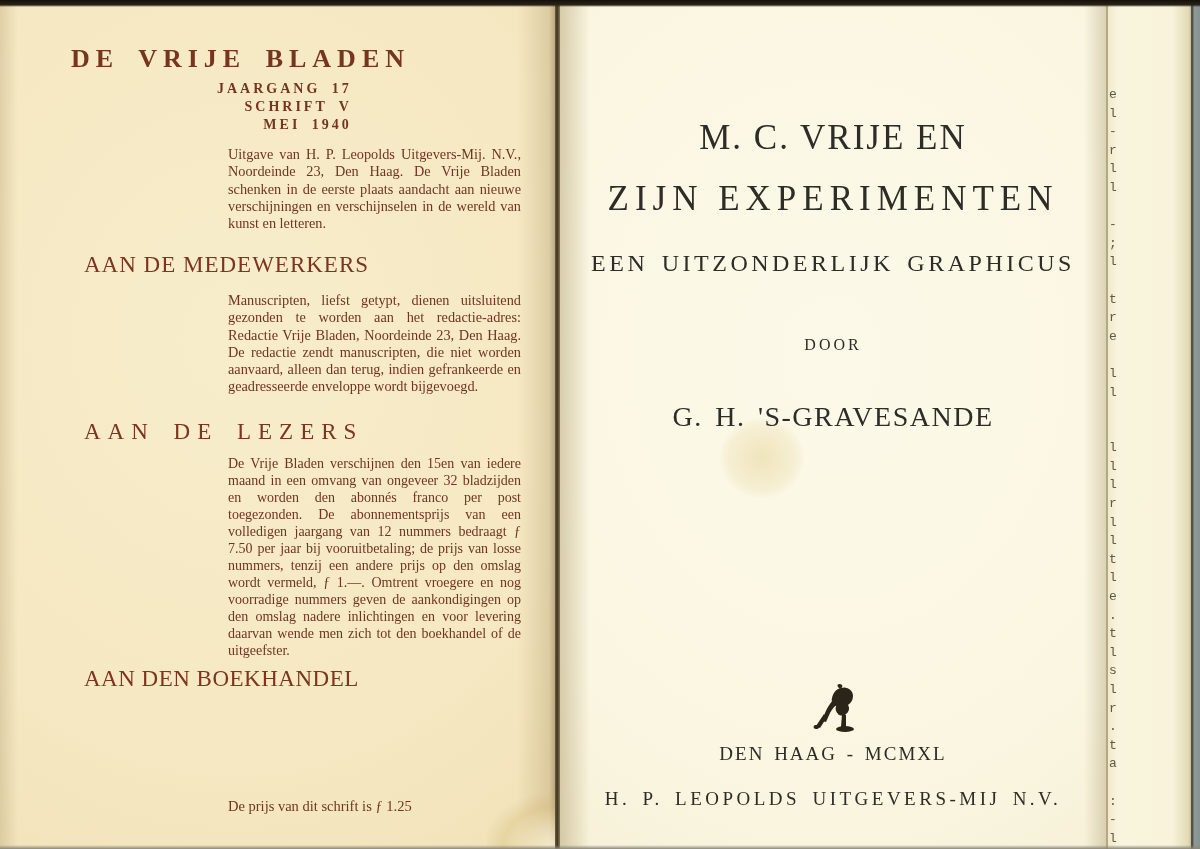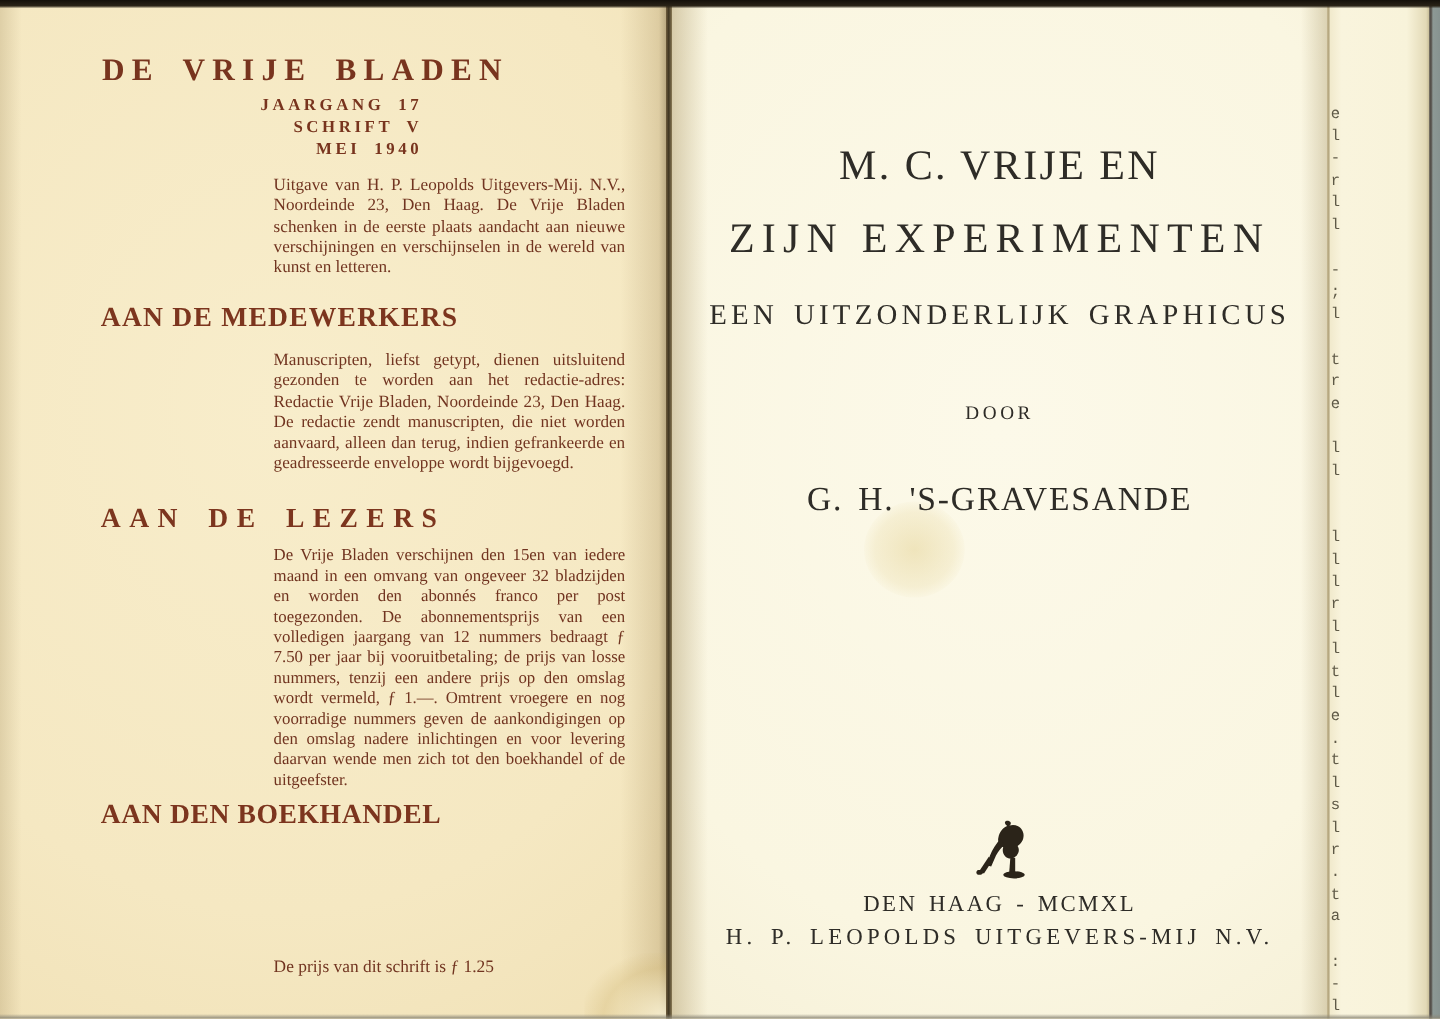--- a/index.html
+++ b/index.html
@@ -21,32 +21,32 @@
   #page-left .left-shade{
     position:absolute;left:0;top:0;width:18px;height:100%;
     background:linear-gradient(to right, rgba(120,95,45,0.18), rgba(120,95,45,0));
   }
   #page-left .corner-curl{
     position:absolute;right:0;bottom:0;width:70px;height:55px;
     background:radial-gradient(ellipse at 100% 100%, rgba(255,250,225,0.8) 0%, rgba(210,185,120,0.35) 55%, rgba(210,185,120,0) 75%);
   }
   .lp-text{position:absolute;color:#78341e;}
   .lp-h1{
-    left:85px;top:44px;font-size:26px;font-weight:bold;
+    left:71px;top:44px;font-size:26px;font-weight:bold;
     letter-spacing:6px;word-spacing:7px;white-space:nowrap;
   }
   .lp-issue{
     left:217px;top:80px;font-size:14px;font-weight:bold;
     letter-spacing:3px;word-spacing:5px;line-height:18px;white-space:pre-line;text-align:right;
   }
   .lp-para{
     left:228px;width:293px;font-size:14.3px;line-height:17.3px;
     text-align:justify;color:#713420;white-space:pre-line;
   }
-  .lp-h2{font-size:23px;font-weight:bold;left:84px;white-space:nowrap;color:#7c351e;}
+  .lp-h2{font-size:23px;font-weight:normal;left:84px;white-space:nowrap;color:#7c351e;}
   #para-imprint{top:146px;}
   #h2-medewerkers{top:252px;letter-spacing:1px;}
   #para-medewerkers{top:292px;}
   #h2-lezers{top:419px;letter-spacing:7px;word-spacing:6px;}
   #para-lezers{top:455px;font-size:14px;line-height:17px;}
   #h2-boekhandel{top:666px;letter-spacing:0.5px;}
   #para-boekhandel{top:701px;}
   #price-note{left:228px;top:798px;font-size:14.5px;color:#713420;}
   
   #spine-seam{
@@ -72,21 +72,21 @@
     background:radial-gradient(ellipse at center, rgba(216,190,105,0.34) 0%, rgba(216,190,105,0.16) 55%, rgba(216,190,105,0) 75%);
   }
   .rp-text{position:absolute;left:0;width:100%;text-align:center;color:#2e2c27;white-space:nowrap;}
   #title-line1{top:118px;font-size:35px;letter-spacing:2px;}
   #title-line2{top:179px;font-size:35px;letter-spacing:6px;}
   #subtitle{top:250px;font-size:24px;letter-spacing:3.5px;word-spacing:4px;}
   #byline{top:336px;font-size:16px;letter-spacing:3px;}
   #author{top:401px;font-size:28px;letter-spacing:1.5px;word-spacing:4px;}
   #emblem{position:absolute;left:252px;top:683px;width:44px;height:50px;}
   #imprint1{top:743px;font-size:19px;letter-spacing:2px;word-spacing:3px;}
-  #imprint2{top:771px;font-size:19px;letter-spacing:3.5px;word-spacing:4px;}
+  #imprint2{top:788px;font-size:19px;letter-spacing:3.5px;word-spacing:4px;}
   
   #next-page{
     position:absolute;left:1106px;top:0;width:85px;height:849px;
     background:linear-gradient(to right,#efe7c8 0%,#f9f4dd 14%,#f8f3da 78%,#e2d9b6 97%,#c7bd98 100%);
   }
   #next-page .crease{
     position:absolute;left:0;top:0;width:2px;height:100%;
     background:rgba(135,115,70,0.55);
   }
   #fore-edge-text{

